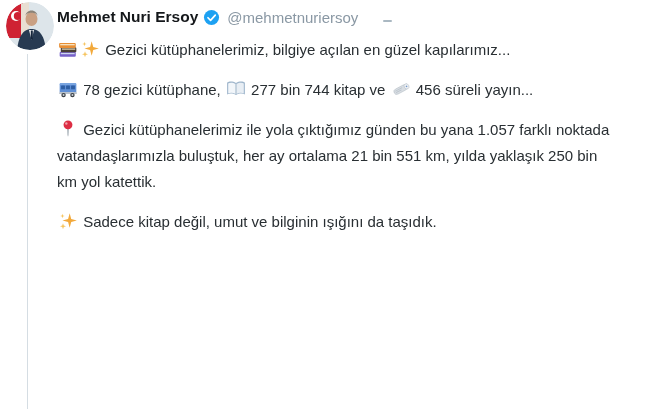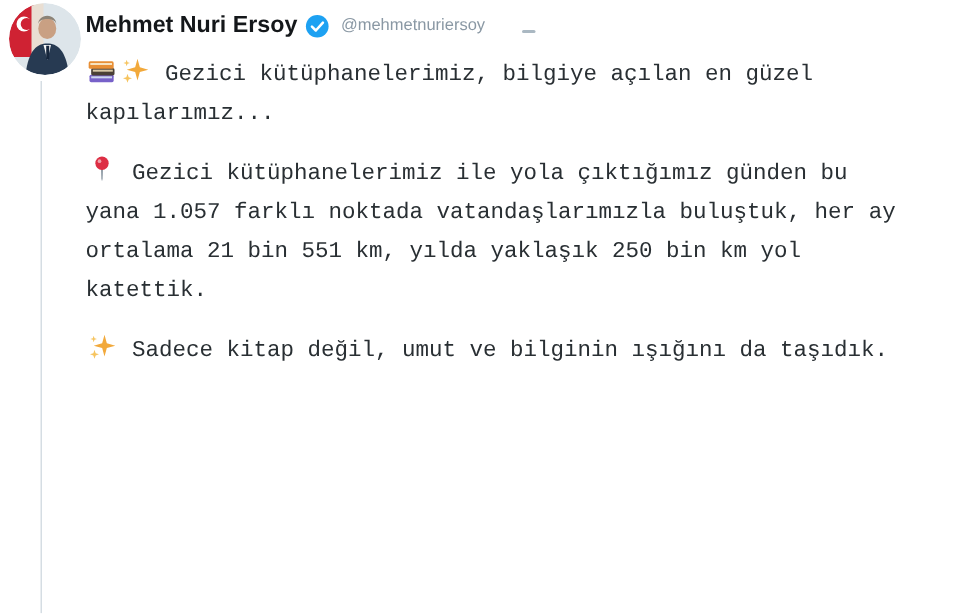--- a/index.html
+++ b/index.html
@@ -21,28 +21,28 @@
   }
   .content{
     position:absolute;left:57px;top:6px;right:18px;
   }
   .header-row{
     display:flex;align-items:center;gap:5px;height:22px;margin-bottom:9px;
     white-space:nowrap;
   }
   .display-name{font-weight:bold;font-size:15.5px;color:#14171a;}
   .badge{width:17px;height:17px;flex:0 0 auto;margin-top:1px;}
-  .handle{font-size:11px;color:#8a98a4;margin-left:2px;}
+  .handle{font-size:15px;color:#8a98a4;margin-left:2px;}
   .artifact-dash{
     display:inline-block;width:9px;height:2px;background:#aab8c2;border-radius:1px;
     margin-left:20px;margin-top:8px;
   }
   .tweet-text p{
     margin:0 0 14px 0;
-    font-size:15px;line-height:26px;color:#292f33;font-family:Liberation Mono, monospace;
+    font-size:15px;line-height:26px;color:#292f33;
   }
   .tweet-text p:last-child{margin-bottom:0;}
   .emoji{
     width:20px;height:20px;display:inline-block;vertical-align:-4px;margin:0 1px;
   }
   .hashtag{color:#4a6cd4;cursor:pointer;}
   .hidden-defs{position:absolute;width:0;height:0;overflow:hidden;}
 </style>
 </head>
 <body>
@@ -174,20 +174,27 @@
       <span class="artifact-dash"></span>
     </div>
 
     <div class="tweet-text">
         <p><svg class="emoji">
             <use href="#sym-books"></use>
           </svg><svg class="emoji">
             <use href="#sym-sparkles"></use>
           </svg> Gezici kütüphanelerimiz, bilgiye açılan en güzel kapılarımız...</p>
         <p><svg class="emoji">
+            <use href="#sym-bus"></use>
+          </svg> 78 gezici kütüphane, <svg class="emoji">
+            <use href="#sym-openbook"></use>
+          </svg> 277 bin 744 kitap ve <svg class="emoji">
+            <use href="#sym-newspaper"></use>
+          </svg> 456 süreli yayın...</p>
+        <p><svg class="emoji">
             <use href="#sym-pushpin"></use>
           </svg> Gezici kütüphanelerimiz ile yola çıktığımız günden bu yana 1.057 farklı noktada vatandaşlarımızla buluştuk, her ay ortalama 21 bin 551 km, yılda yaklaşık 250 bin km yol katettik.</p>
         <p><svg class="emoji">
             <use href="#sym-sparkles"></use>
           </svg> Sadece kitap değil, umut ve bilginin ışığını da taşıdık.</p>
       </div>
   </div>
 
 </div>
 

